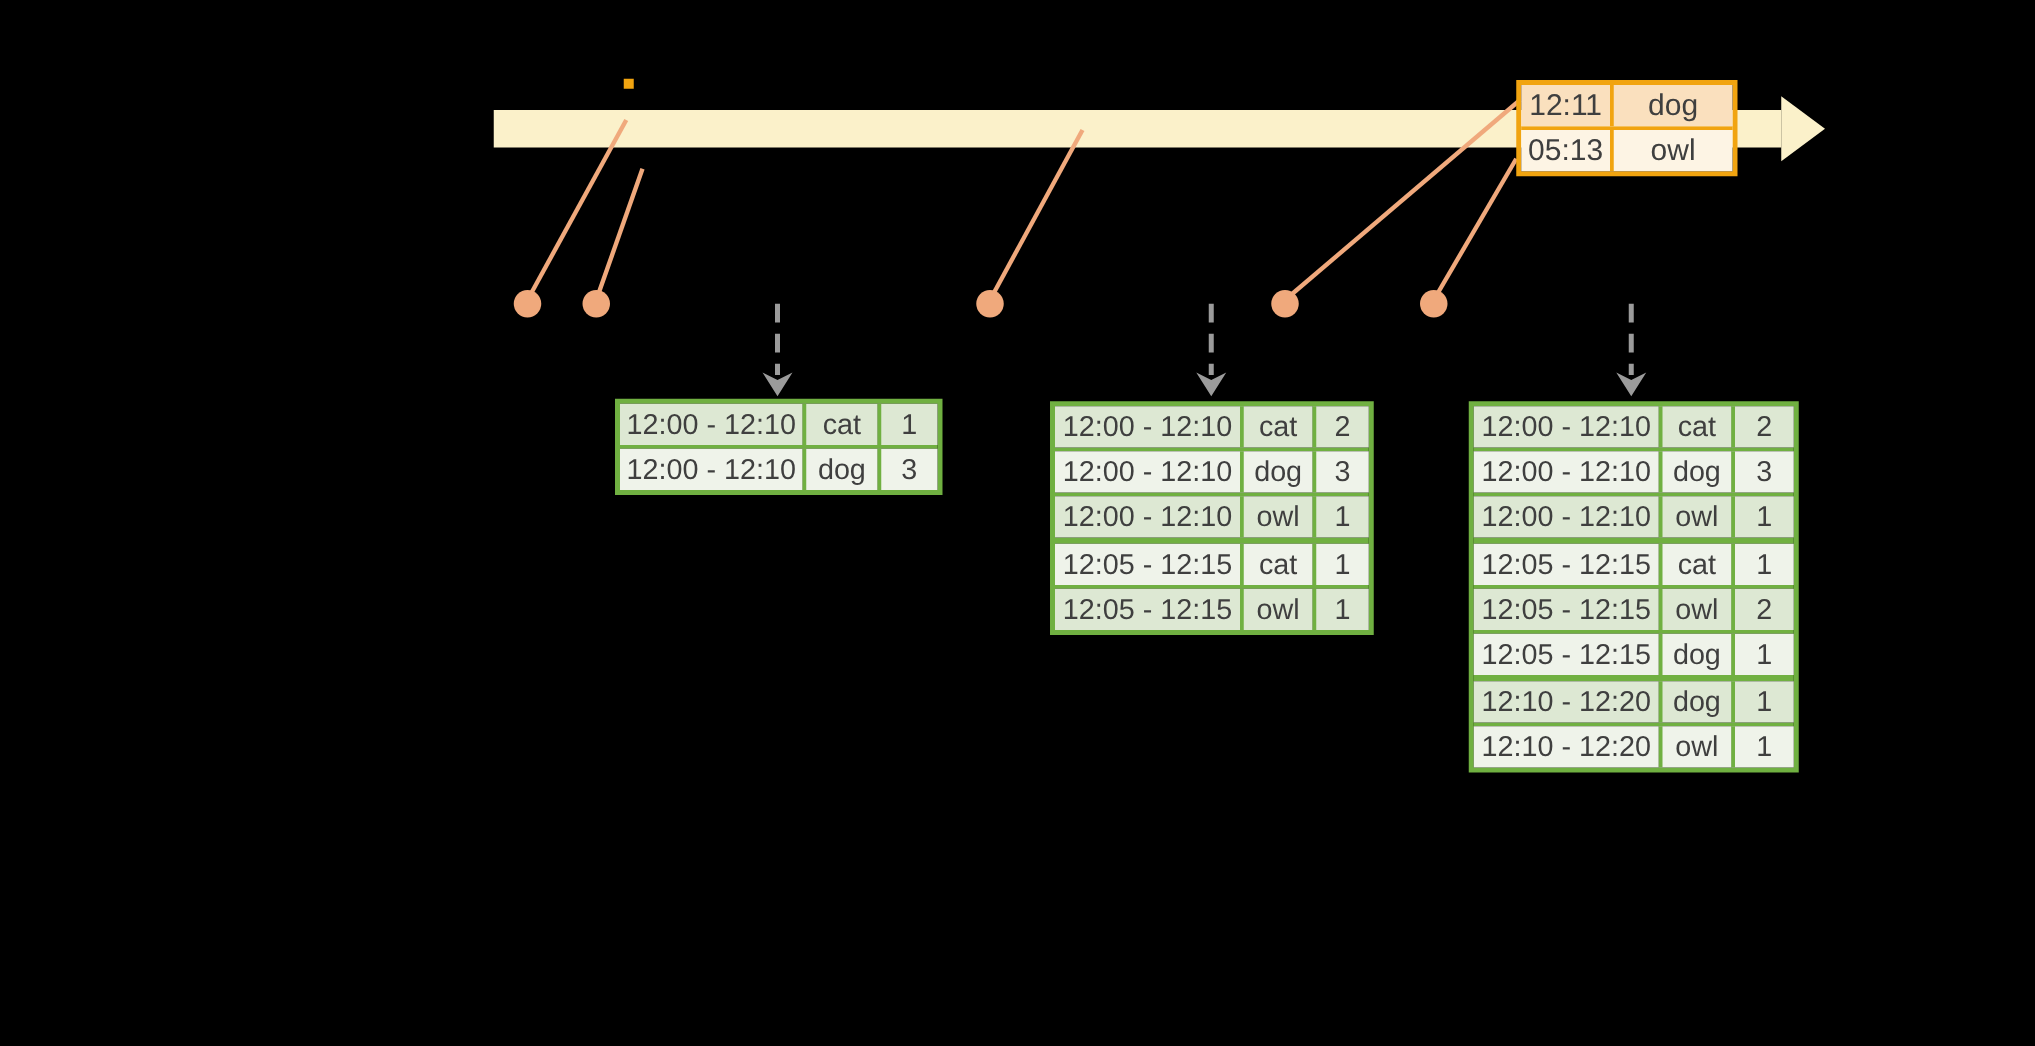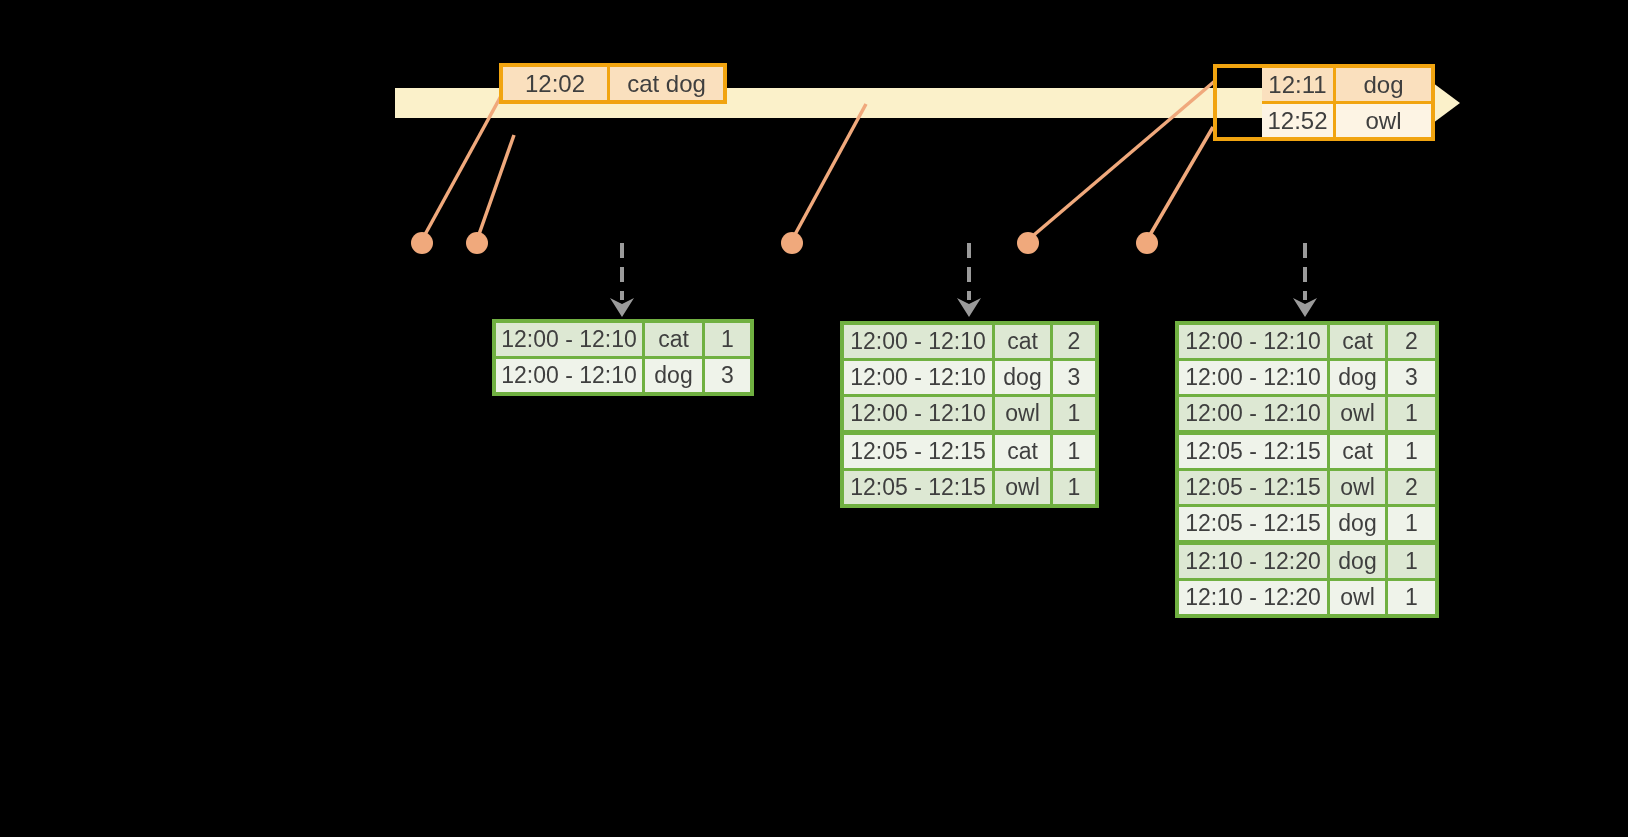--- a/index.html
+++ b/index.html
@@ -32,21 +32,21 @@
   .gtable .tcell{font-size:23px;}
   .gtable .tcell + .tcell{border-left:3px solid #70B041;text-align:center;}
   .gtable .trow.row-sep{border-top:3px solid #70B041;}
   .gtable .trow.group-start{border-top:5px solid #70B041;}
   .gtable .trow.dark .tcell{background:#DDE8D3;}
   .gtable .trow.light .tcell{background:#EFF3EA;}
 
   
   #otable1{left:499px;top:63px;}  .t-o1 .c0{width:104px;} .t-o1 .c1{width:113px;}
   #otable2{left:866px;top:84px;}  .t-o2 .c0{width:82px;}  .t-o2 .c1{width:112px;}
-  #otable3{left:1213px;top:64px;padding-left:45px;} .t-o3 .c0{width:71px;}  .t-o3 .c1{width:95px;}
+  #otable3{left:1213px;top:64px;} .t-o3 .c0{width:71px;}  .t-o3 .c1{width:95px;}
   #gtable1{left:492px;top:319px;} .t-g1 .c0{width:146px;} .t-g1 .c1{width:57px;} .t-g1 .c2{width:45px;}
   #gtable2{left:840px;top:321px;} .t-g2 .c0{width:148px;} .t-g2 .c1{width:55px;} .t-g2 .c2{width:42px;}
   #gtable3{left:1175px;top:321px;}.t-g3 .c0{width:148px;} .t-g3 .c1{width:55px;} .t-g3 .c2{width:47px;}
 </style>
 </head>
 <body>
 
 <div class="canvas">
 
   <svg class="layer" width="1628" height="837" viewBox="0 0 1628 837">
@@ -76,32 +76,28 @@
 
       <line x1="969" y1="243" x2="969" y2="300" stroke="#9B9B9B" stroke-width="4" stroke-dasharray="15 9"></line>
       <polygon points="957,298 969,317 981,298 969,304" fill="#9B9B9B"></polygon>
 
       <line x1="1305" y1="243" x2="1305" y2="300" stroke="#9B9B9B" stroke-width="4" stroke-dasharray="15 9"></line>
       <polygon points="1293,298 1305,317 1317,298 1305,304" fill="#9B9B9B"></polygon>
     </g>
   </svg>
 
   <div id="otable1" class="dtable otable t-o1">
-      <div class="trow dark">
-        <div class="tcell c0">12:02</div>
-        <div class="tcell c1">cat dog</div>
-      </div>
     </div>
   <div id="otable3" class="dtable otable t-o3">
       <div class="trow dark">
         <div class="tcell c0">12:11</div>
         <div class="tcell c1">dog</div>
       </div>
       <div class="trow light group-start">
-        <div class="tcell c0">12:52</div>
+        <div class="tcell c0">05:13</div>
         <div class="tcell c1">owl</div>
       </div>
     </div>
 
   <div id="gtable1" class="dtable gtable t-g1">
       <div class="trow dark">
         <div class="tcell c0">12:00 - 12:10</div>
         <div class="tcell c1">cat</div>
         <div class="tcell c2">1</div>
       </div>

